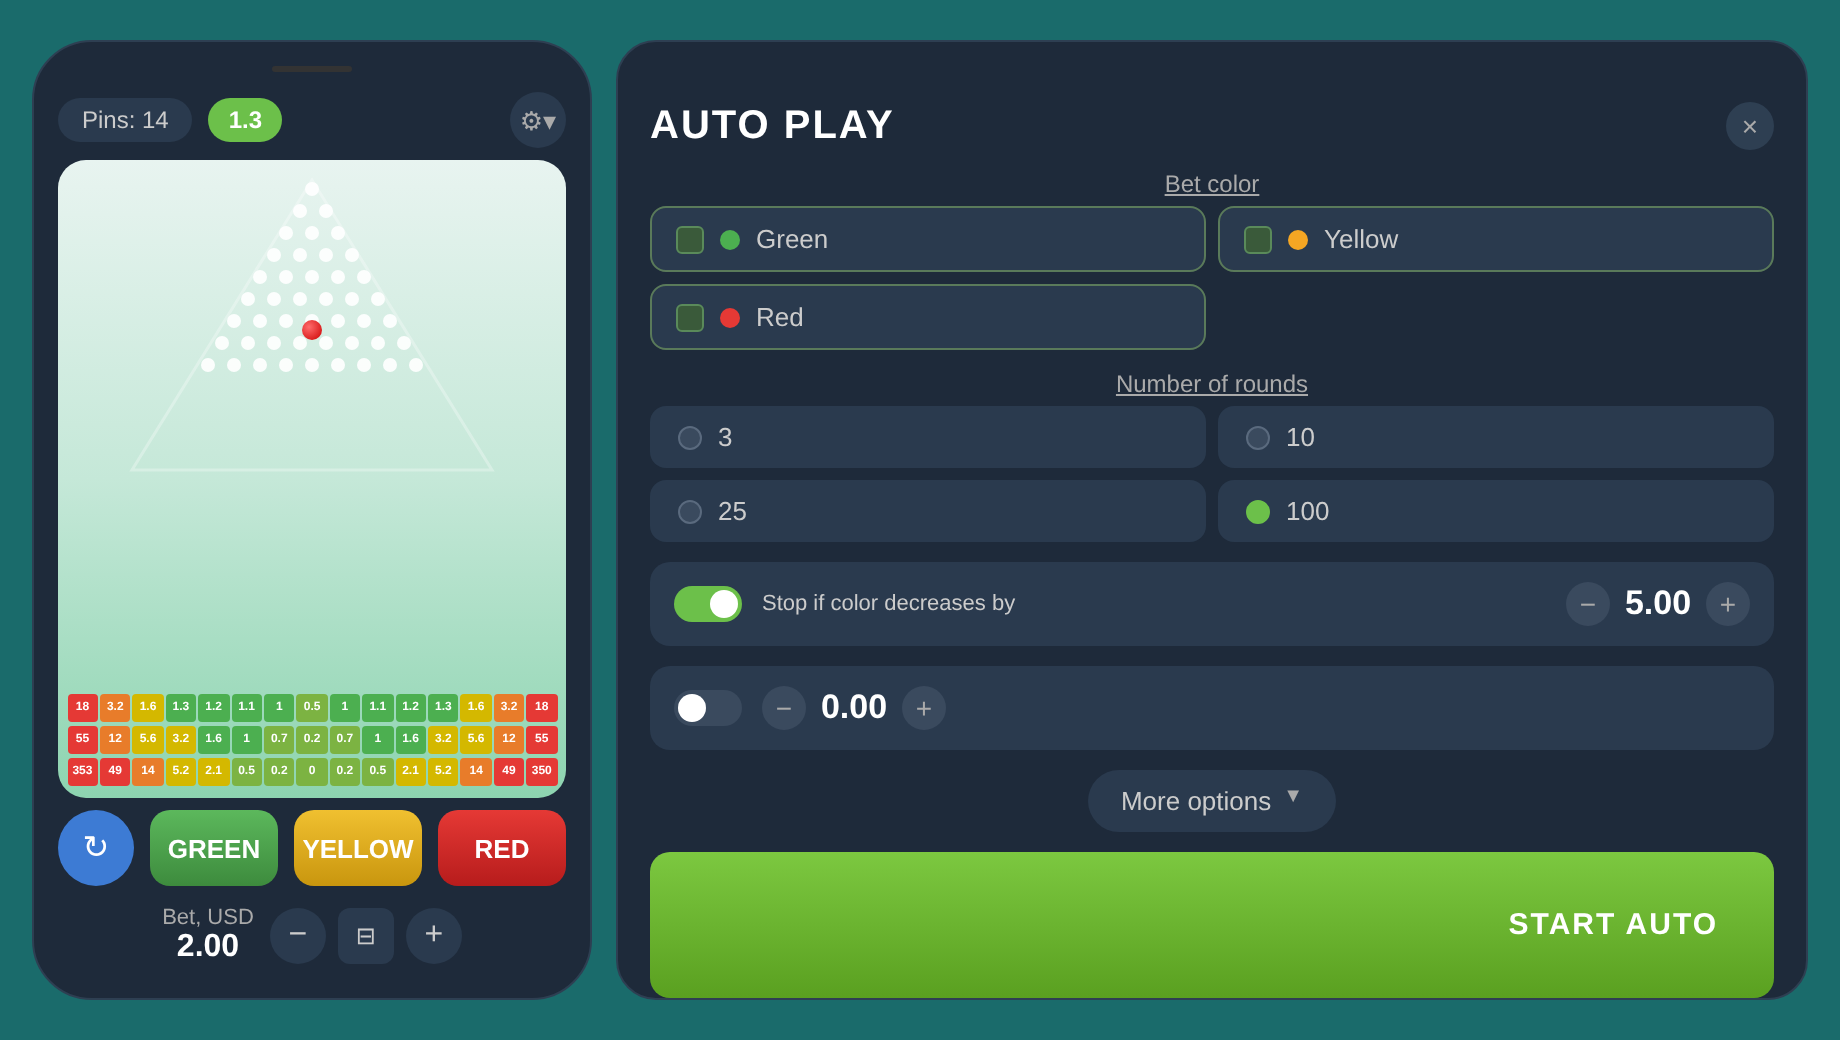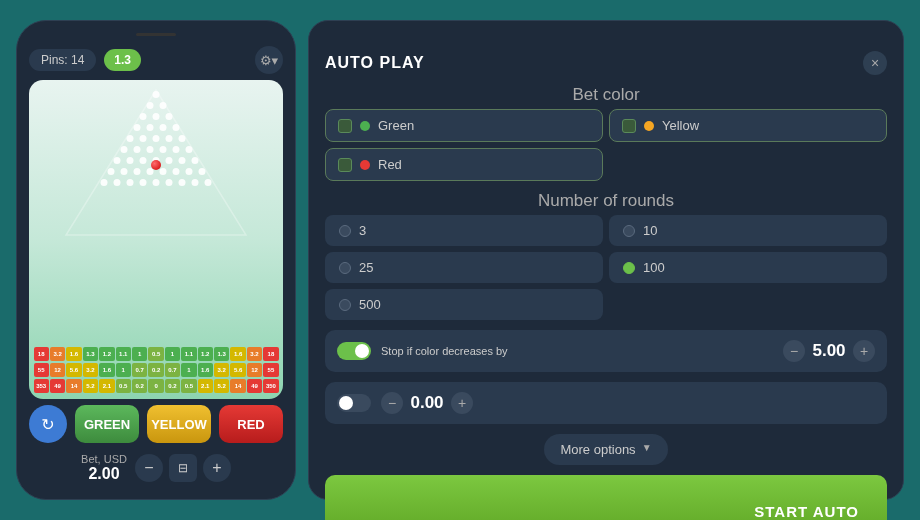--- a/index.html
+++ b/index.html
@@ -245,43 +245,44 @@
     }
 
     .panel-header {
       display: flex;
       align-items: center;
       justify-content: space-between;
     }
 
     .panel-title {
       color: white;
-      font-size: 16px;
+      font-size: 20px;
       font-weight: bold;
       letter-spacing: 1px;
     }
 
     .close-btn {
       width: 24px;
       height: 24px;
       border-radius: 50%;
       background: #2e3f52;
       color: #aaa;
       display: flex;
       align-items: center;
       justify-content: center;
       cursor: pointer;
       font-size: 14px;
     }
 
     .section-label {
       color: #aaa;
-      font-size: 17px;
+      font-size: 12px;
       text-align: center;
       margin-bottom: 4px;
+      text-decoration: underline;
     }
 
     
     .bet-color-grid {
       display: grid;
       grid-template-columns: 1fr 1fr;
       gap: 6px;
     }
 
     .color-option {
@@ -661,24 +662,20 @@
         <span class="round-value">10</span>
       </div>
       <div class="round-option">
         <div class="round-radio"></div>
         <span class="round-value">25</span>
       </div>
       <div class="round-option">
         <div class="round-radio active"></div>
         <span class="round-value">100</span>
       </div>
-      <div class="round-option">
-        <div class="round-radio"></div>
-        <span class="round-value">500</span>
-      </div>
     </div>
   </div>
 
   <div class="stop-row">
     <div class="toggle on">
       <div class="toggle-knob"></div>
     </div>
     <span class="stop-text">Stop if color decreases by</span>
     <div class="stop-controls">
       <div class="stop-minus">−</div>

